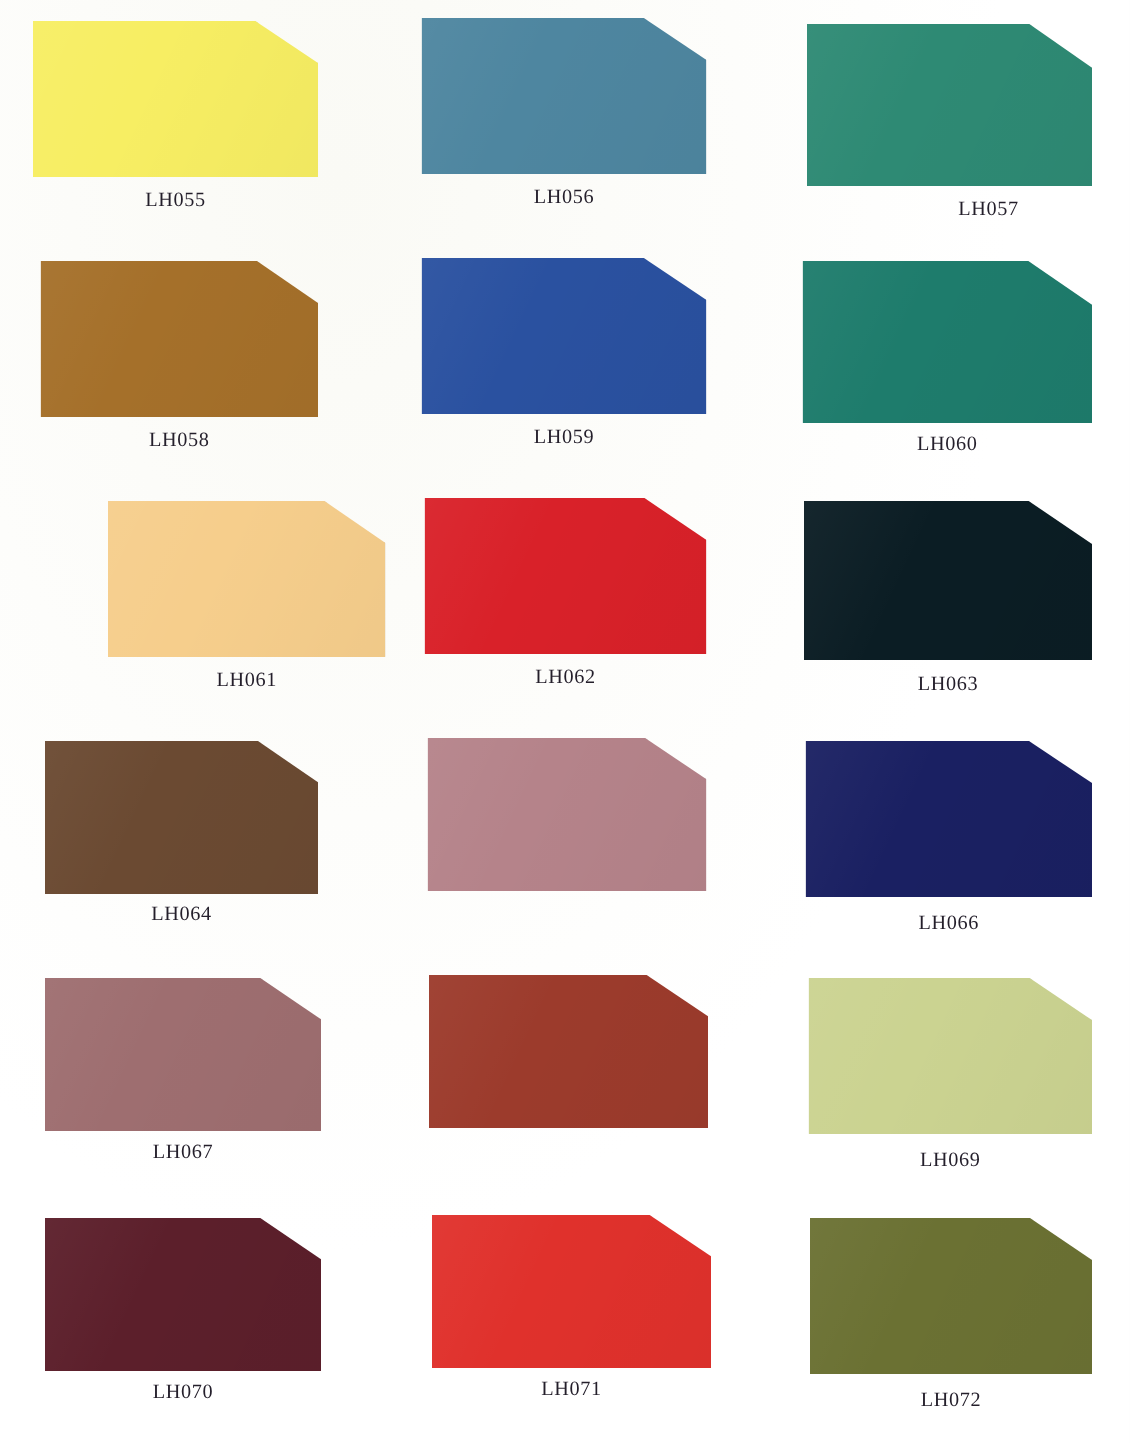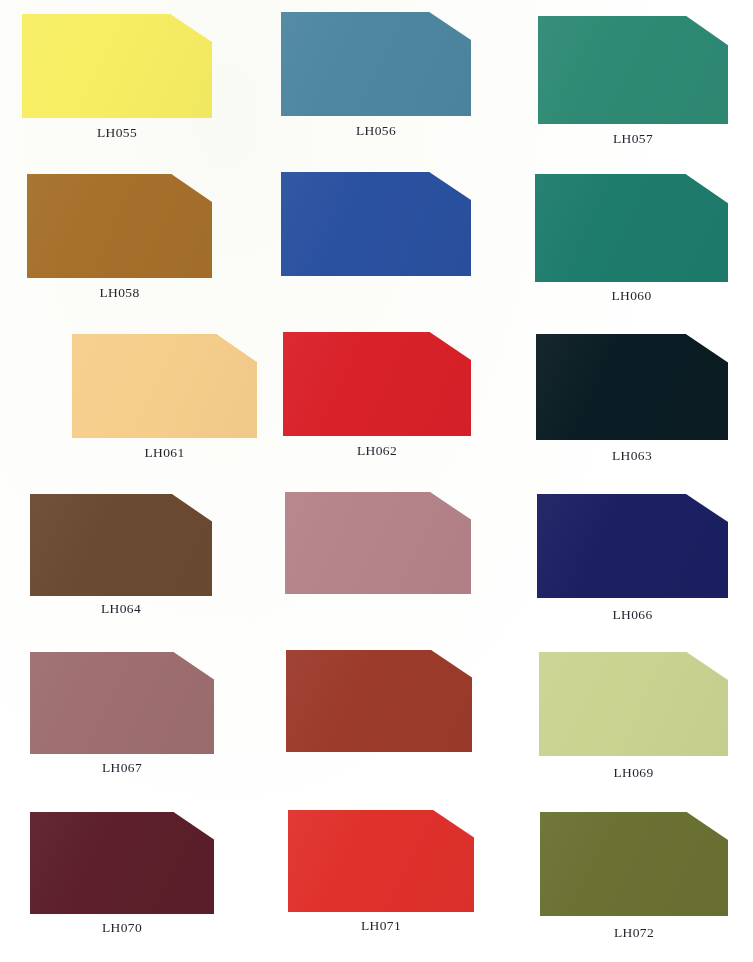--- a/index.html
+++ b/index.html
@@ -78,28 +78,29 @@
     <div class="swatch-cell" style="left: 0px; top: 0px; width: 753px; height: 962px; pointer-events: none;">
       <div class="swatch-chip" title="LH055" style="left: 22px; top: 14px; width: 190px; height: 104px; background: rgb(247, 238, 99); pointer-events: auto;"></div>
       <div class="swatch-label" style="left: 22px; top: 125px; width: 190px;">LH055</div>
     </div>
     <div class="swatch-cell" style="left: 0px; top: 0px; width: 753px; height: 962px; pointer-events: none;">
       <div class="swatch-chip" title="LH056" style="left: 281px; top: 12px; width: 190px; height: 104px; background: rgb(78, 134, 160); pointer-events: auto;"></div>
       <div class="swatch-label" style="left: 281px; top: 123px; width: 190px;">LH056</div>
     </div>
     <div class="swatch-cell" style="left: 0px; top: 0px; width: 753px; height: 962px; pointer-events: none;">
       <div class="swatch-chip" title="LH057" style="left: 538px; top: 16px; width: 190px; height: 108px; background: rgb(46, 138, 116); pointer-events: auto;"></div>
-      <div class="swatch-label" style="left: 538px; top: 131px; width: 190px;">LH057</div>
+      <div class="swatch-label" style="left: 564px; top: 131px; width: 190px;">LH057</div>
     </div>
     <div class="swatch-cell" style="left: 0px; top: 0px; width: 753px; height: 962px; pointer-events: none;">
       <div class="swatch-chip" title="LH058" style="left: 27px; top: 174px; width: 185px; height: 104px; background: rgb(165, 112, 42); pointer-events: auto;"></div>
       <div class="swatch-label" style="left: 27px; top: 285px; width: 185px;">LH058</div>
     </div>
     <div class="swatch-cell" style="left: 0px; top: 0px; width: 753px; height: 962px; pointer-events: none;">
       <div class="swatch-chip" title="LH059" style="left: 281px; top: 172px; width: 190px; height: 104px; background: rgb(42, 81, 160); pointer-events: auto;"></div>
+      <div class="swatch-label" style="left: 281px; top: 283px; width: 190px;">LH059</div>
     </div>
     <div class="swatch-cell" style="left: 0px; top: 0px; width: 753px; height: 962px; pointer-events: none;">
       <div class="swatch-chip" title="LH060" style="left: 535px; top: 174px; width: 193px; height: 108px; background: rgb(30, 124, 108); pointer-events: auto;"></div>
       <div class="swatch-label" style="left: 535px; top: 288px; width: 193px;">LH060</div>
     </div>
     <div class="swatch-cell" style="left: 0px; top: 0px; width: 753px; height: 962px; pointer-events: none; margin-left: 45px;">
       <div class="swatch-chip" title="LH061" style="left: 27px; top: 334px; width: 185px; height: 104px; background: rgb(246, 206, 140); pointer-events: auto;"></div>
       <div class="swatch-label" style="left: 27px; top: 445px; width: 185px;">LH061</div>
     </div>
     <div class="swatch-cell" style="left: 0px; top: 0px; width: 753px; height: 962px; pointer-events: none;">

